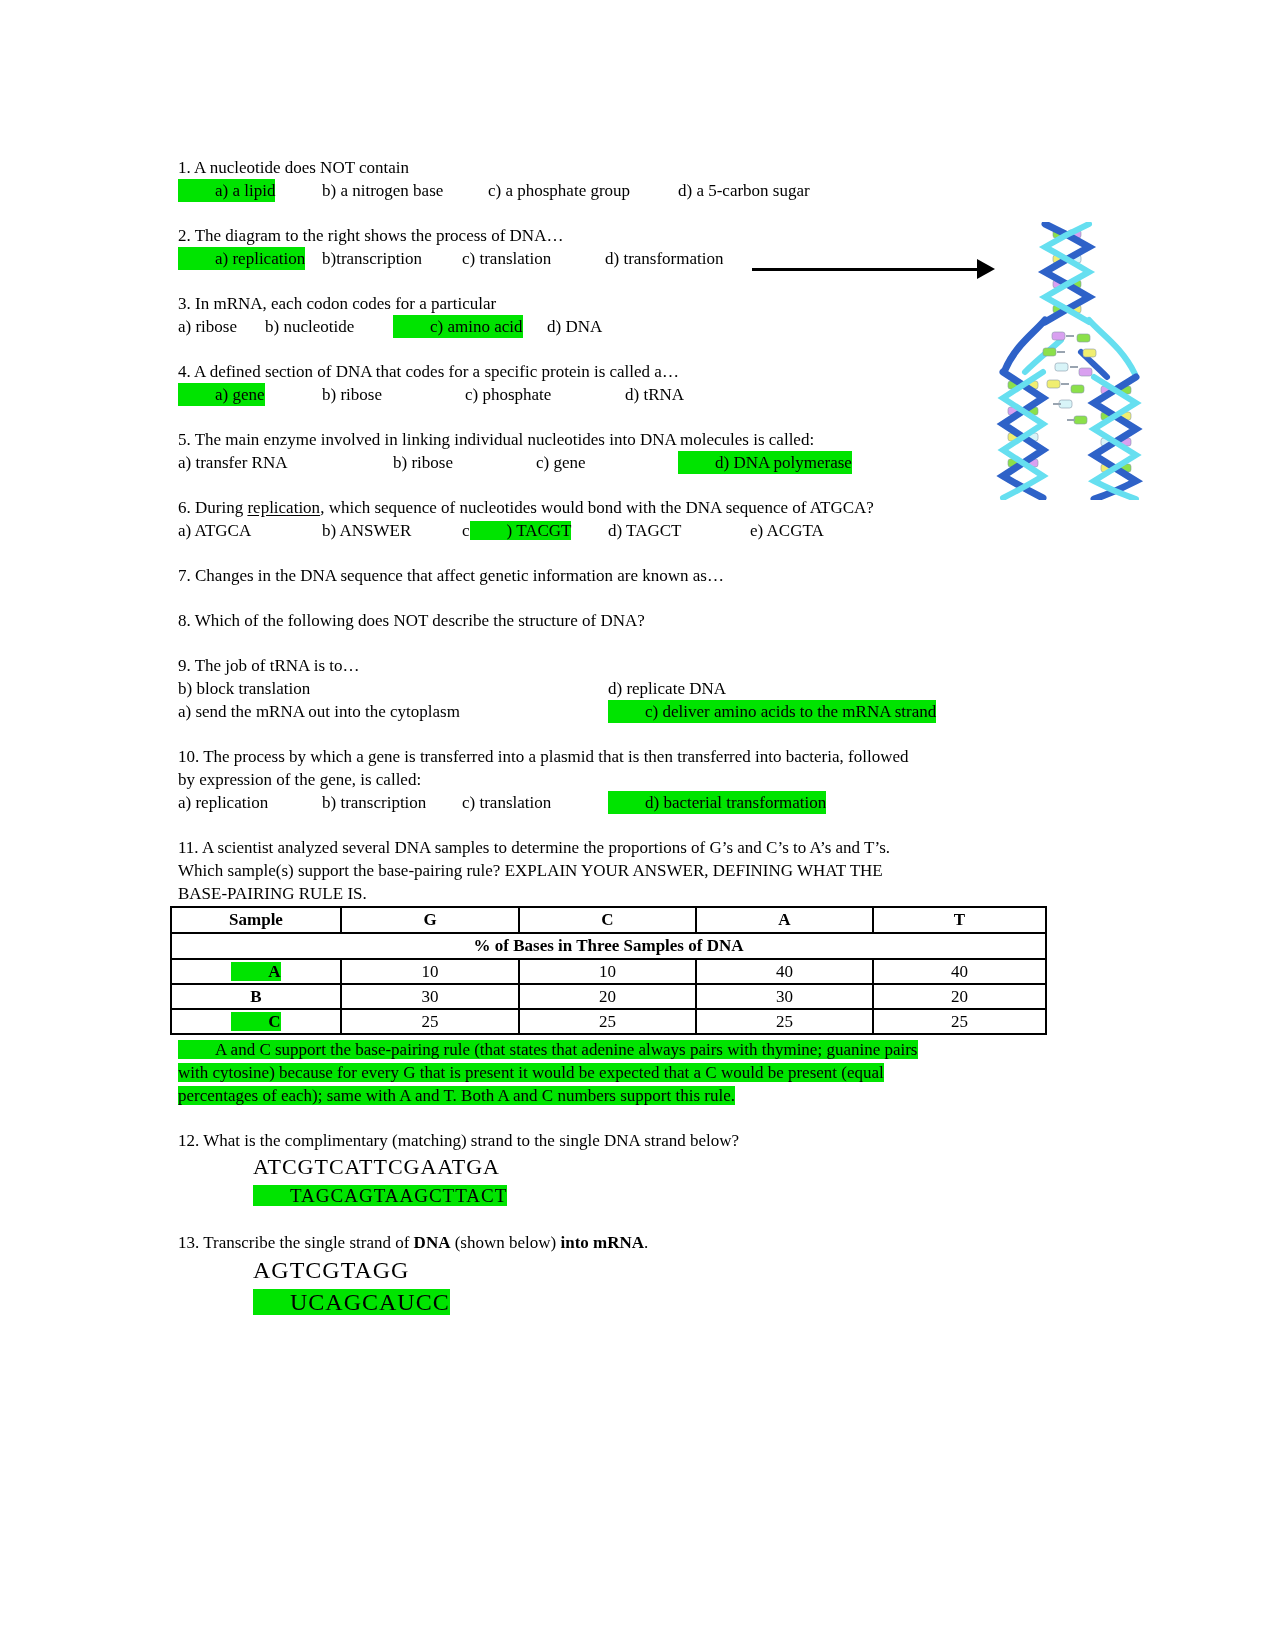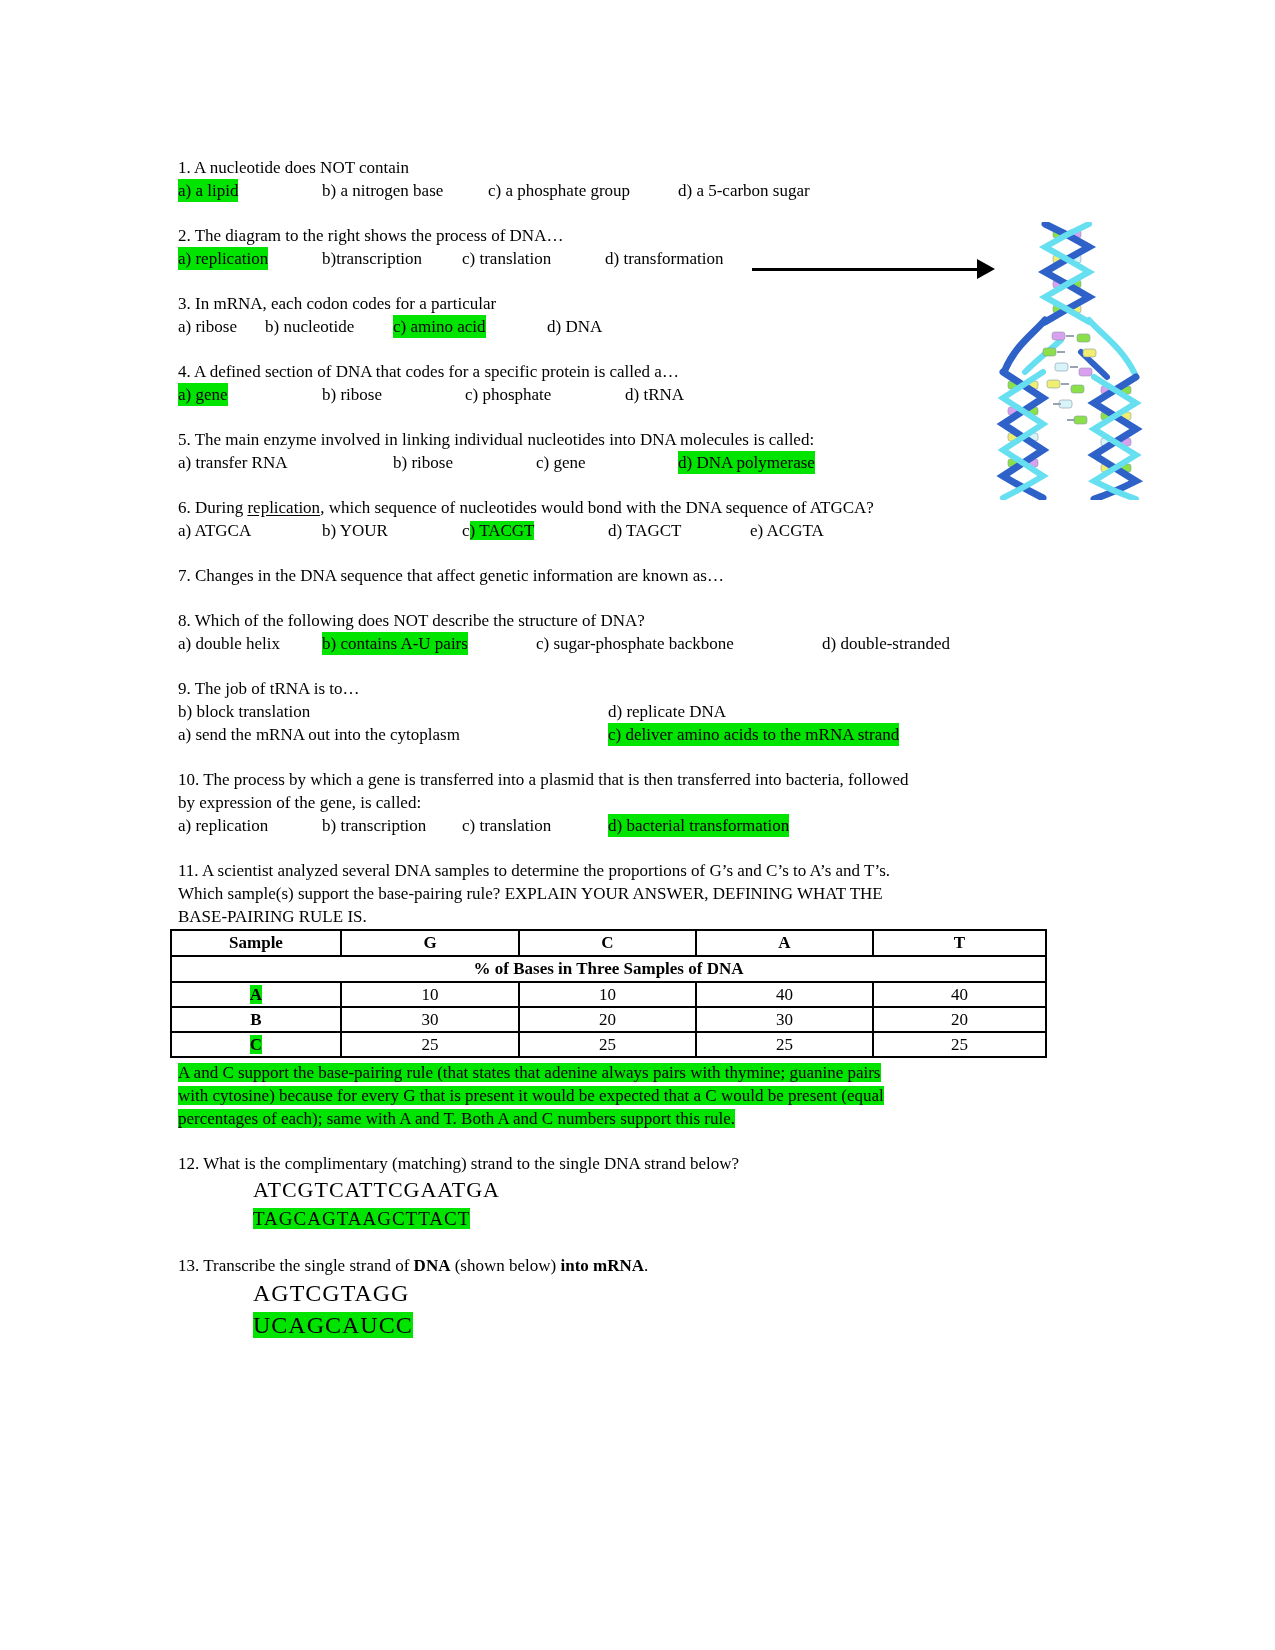--- a/index.html
+++ b/index.html
@@ -16,21 +16,21 @@
   .content{position:absolute;left:178px;top:156px;width:890px;}
   .title{
     font-size:20px;line-height:26px;font-weight:bold;
     text-decoration:underline;text-align:center;
     width:867px;margin:0 0 22px 0;
   }
   .q{margin:0 0 22px 0;}
   .qt{white-space:pre-line;}
   .opts{position:relative;height:23px;}
   .opt{position:absolute;top:0;white-space:nowrap;}
-  .hl{background:var(--hl,#00e400);}
+  .hl{background:var(--hl,#00e400);padding-left:37px;}
   u{text-underline-offset:2px;}
 
   table.t11{border-collapse:collapse;margin:1px 0 0 -8px;table-layout:fixed;}
   table.t11 td{
     border:2px solid #000;text-align:center;vertical-align:middle;
     padding:0;font-size:17px;line-height:22px;height:23px;overflow:hidden;
   }
   .cap{font-weight:bold;height:24px !important;}
   .hdr{font-weight:bold;height:24px !important;}
   .sampleCell{font-weight:bold;}
@@ -186,39 +186,33 @@
         <span class="opt" style="left:215px">b) ribose</span>
         <span class="opt" style="left:358px">c) gene</span>
         <span class="opt hl" style="left:500px">d) DNA polymerase</span>
       </div>
     </div>
 
     <div class="q">
       <div class="qt"><span>6. During </span><u>replication</u><span>, which sequence of nucleotides would bond with the DNA sequence of ATGCA?</span></div>
       <div class="opts">
         <span class="opt" style="left:0">a) ATGCA</span>
-        <span class="opt" style="left:144px">b) YOUR</span>
+        <span class="opt" style="left:144px">b) ANSWER</span>
         <span class="opt" style="left:284px"><span>c</span><span class="hl">) TACGT</span></span>
         <span class="opt" style="left:430px">d) TAGCT</span>
         <span class="opt" style="left:572px">e) ACGTA</span>
       </div>
     </div>
 
     <div class="q">
       <div class="qt">7. Changes in the DNA sequence that affect genetic information are known as…</div>
     </div>
 
     <div class="q">
       <div class="qt">8. Which of the following does NOT describe the structure of DNA?</div>
-      <div class="opts">
-        <span class="opt" style="left:0">a) double helix</span>
-        <span class="opt hl" style="left:144px">b) contains A-U pairs</span>
-        <span class="opt" style="left:358px">c) sugar-phosphate backbone</span>
-        <span class="opt" style="left:644px">d) double-stranded</span>
-      </div>
     </div>
 
     <div class="q">
       <div class="qt">9. The job of tRNA is to…</div>
       <div class="opts">
         <span class="opt" style="left:0">b) block translation</span>
         <span class="opt" style="left:430px">d) replicate DNA</span>
       </div>
       <div class="opts">
         <span class="opt" style="left:0">a) send the mRNA out into the cytoplasm</span>

